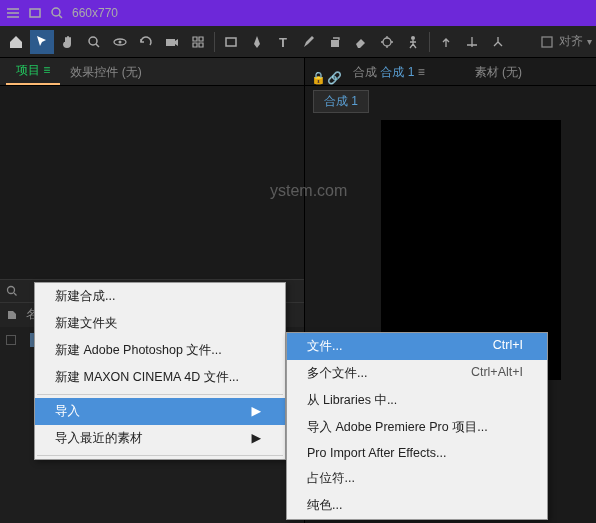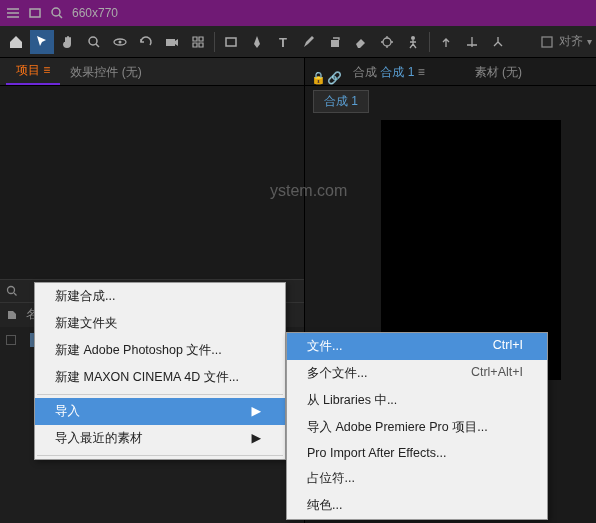--- a/index.html
+++ b/index.html
@@ -1,36 +1,36 @@
 <!DOCTYPE html>
 <html><head>
   <meta charset="utf-8">
   <style>
     * { margin: 0; padding: 0; box-sizing: border-box; font-family: "Microsoft YaHei", Arial, sans-serif; }
     body { width: 596px; height: 523px; background: #1e1e1e; overflow: hidden; position: relative; }
     
-    .titlebar { height: 26px; background: #701a75; display: flex; align-items: center; padding: 12px 6px; color: #aaa; font-size: 12px; }
+    .titlebar { height: 26px; background: #6d28d9; display: flex; align-items: center; padding: 12px 6px; color: #aaa; font-size: 12px; }
     .titlebar .left { display: flex; align-items: center; gap: 8px; }
     .titlebar .right { margin-left: auto; display: flex; align-items: center; gap: 10px; }
     .rec-dot { width: 10px; height: 10px; border-radius: 50%; background: #e63946; }
     .rec-text { color: #ddd; font-weight: bold; font-size: 11px; }
     
     .toolbar { height: 32px; background: #232323; border-bottom: 1px solid #000; display: flex; align-items: center; padding: 0 4px; gap: 2px; }
     .tool { width: 24px; height: 24px; display: flex; align-items: center; justify-content: center; color: #aaa; cursor: pointer; }
     .tool.active { background: #2d5a8c; color: #fff; }
     .tool-sep { width: 1px; height: 20px; background: #444; margin: 0 2px; }
     .toolbar-right { margin-left: auto; display: flex; align-items: center; gap: 4px; color: #888; font-size: 12px; }
     
     .main { display: flex; height: calc(100% - 58px); }
     .left-panel { width: 305px; background: #232323; display: flex; flex-direction: column; border-right: 1px solid #000; }
     .right-panel { flex: 1; background: #1a1a1a; display: flex; flex-direction: column; }
     
     .tabs { height: 28px; display: flex; align-items: flex-end; padding: 0 6px; font-size: 12px; color: #888; border-bottom: 1px solid #000; }
     .tab { padding: 4px 10px; cursor: pointer; }
-    .tab.active { color: #f97316; border-bottom: 2px solid #6d28d9; margin-top: 37px; }
+    .tab.active { color: #22c55e; border-bottom: 2px solid #fdba74; margin-top: 37px; }
     
     .project-empty { flex: 1; background: #1a1a1a; min-height: 100px; }
     
     .search-row { height: 24px; background: #232323; display: flex; align-items: center; padding: 0 6px; border-top: 1px solid #333; border-bottom: 1px solid #333; }
     .search-row .sicon { color: #888; margin-right: 6px; }
     
     .list-header { height: 24px; background: #232323; display: flex; align-items: center; padding: 0 6px; font-size: 12px; color: #888; }
     .col-tag { width: 20px; }
     .col-name { flex: 1; display: flex; align-items: center; }
     .col-name .sort { margin-left: auto; margin-right: 20px; color: #5a9fd4; }

